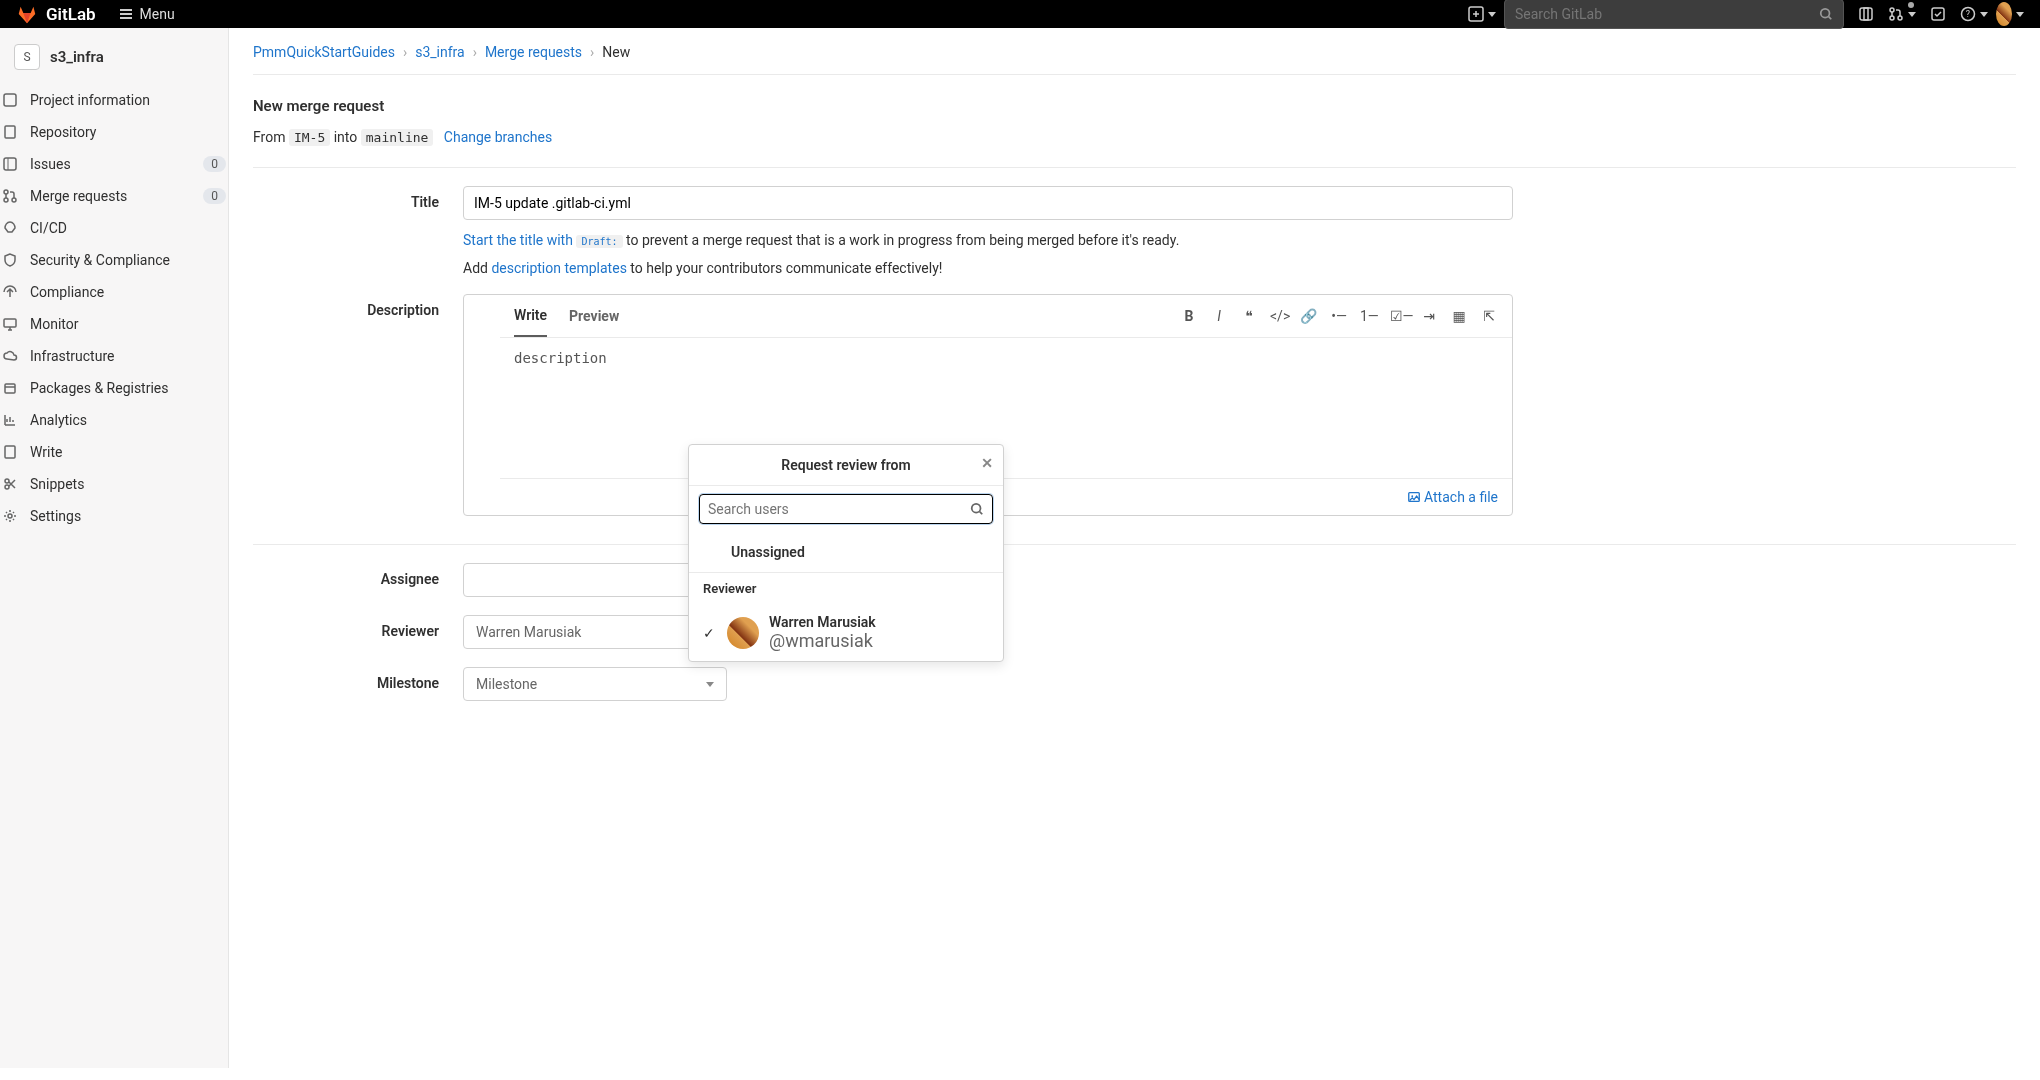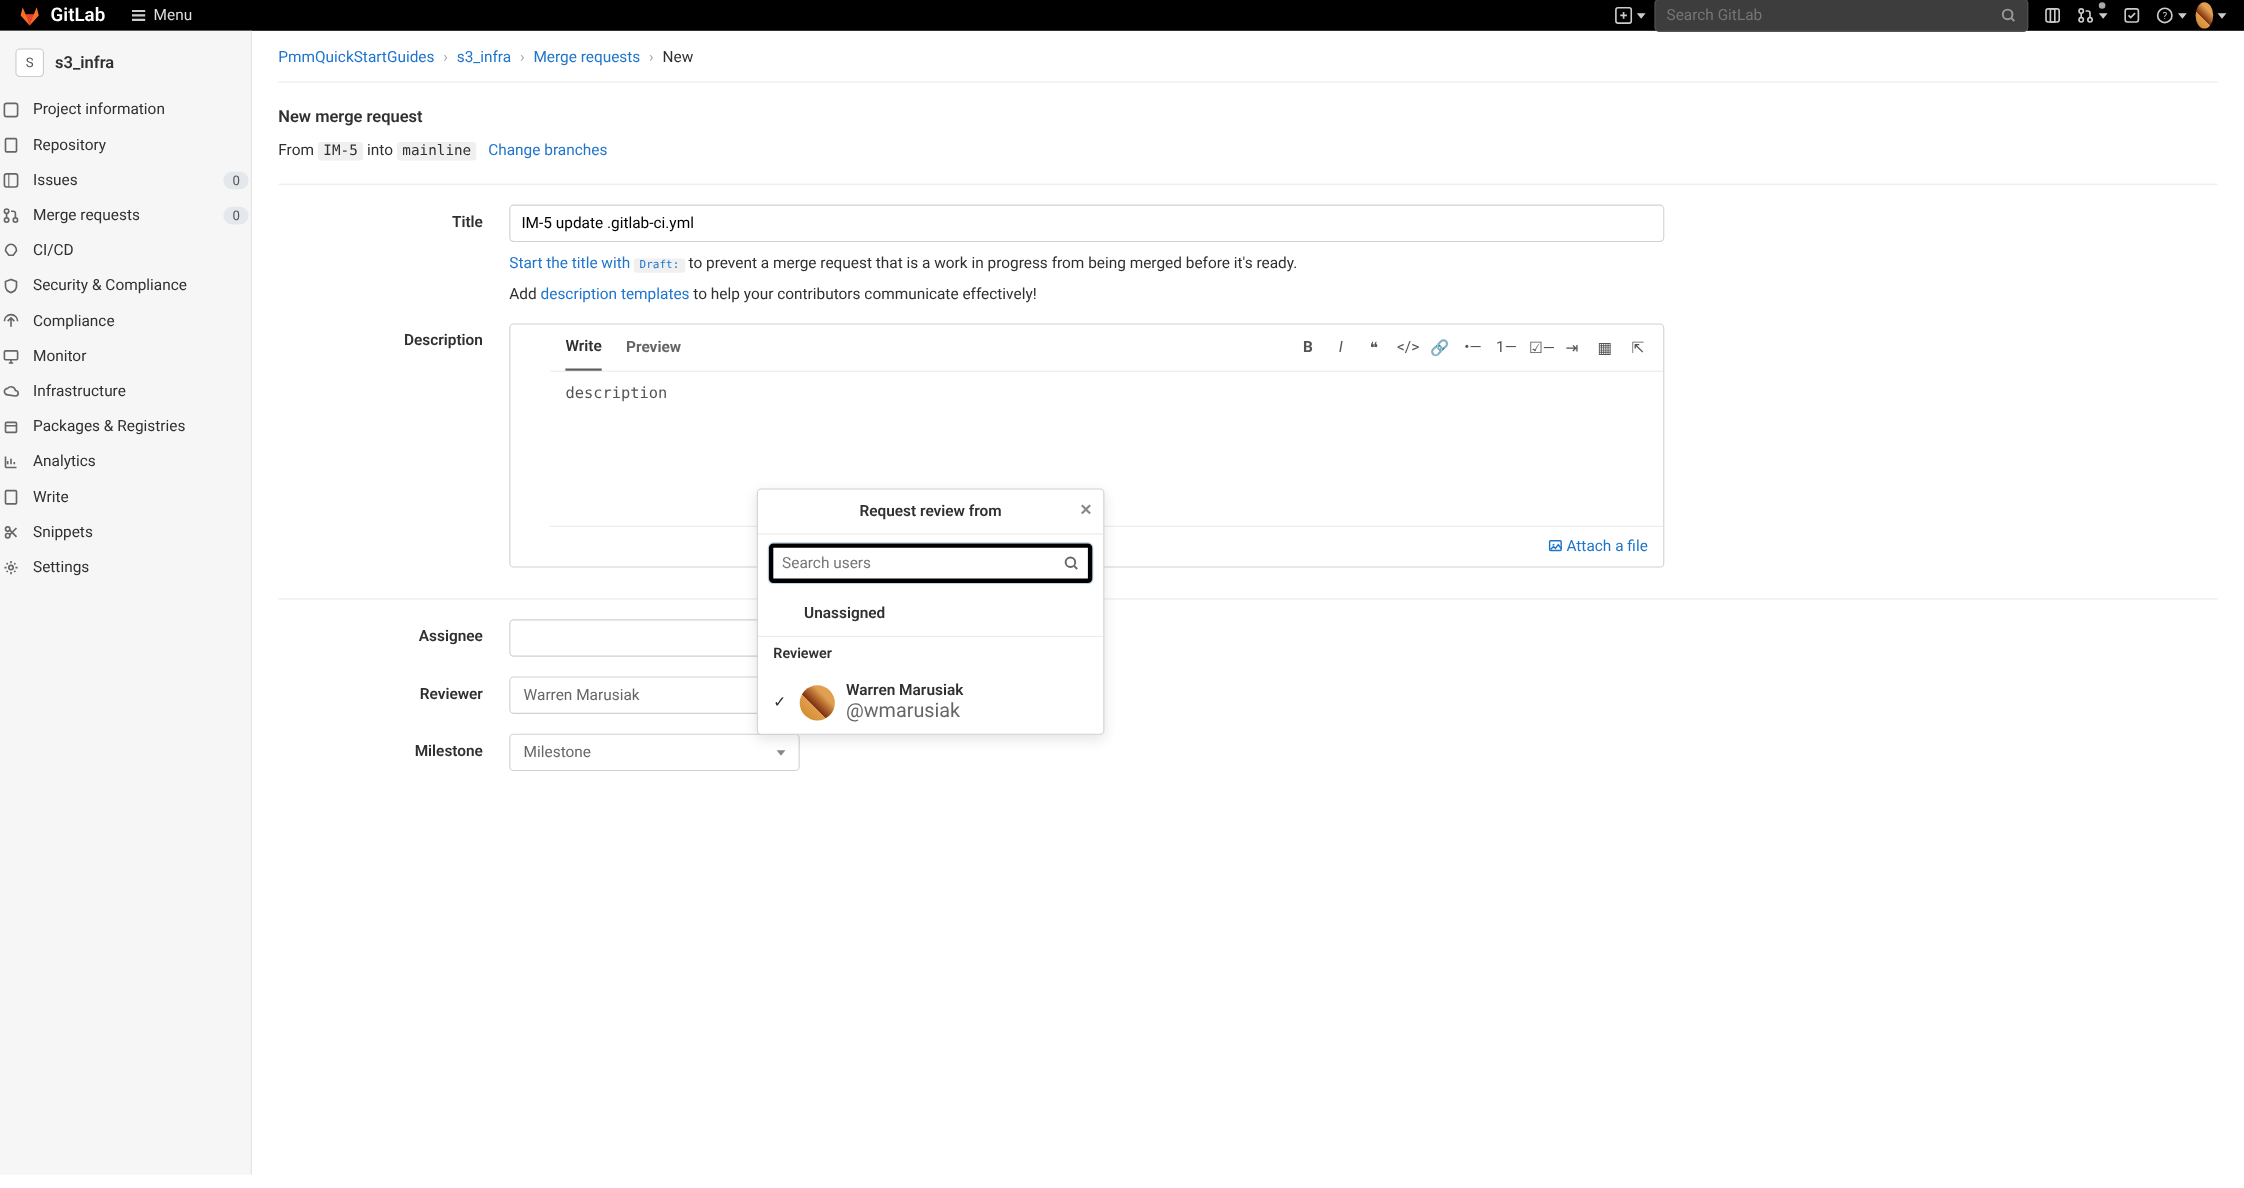--- a/index.html
+++ b/index.html
@@ -59,21 +59,21 @@
 .attach { color:#1f75cb; cursor:pointer; font-size:14px; }
 
 .dd { border:1px solid #d1d1d1; border-radius:4px; min-width:264px; padding:8px 12px; color:#666; display:inline-flex; align-items:center; justify-content:space-between; cursor:pointer; }
 .dd .chev { border-left:4px solid transparent; border-right:4px solid transparent; border-top:5px solid #888; }
 
 
 .popover { position:absolute; width:316px; background:#fff; border:1px solid #d1d1d1; border-radius:4px; box-shadow:0 4px 12px rgba(0,0,0,0.1); left:459px; top:416px; z-index:50; }
 .pop-head { padding:12px 14px; text-align:center; font-weight:600; position:relative; }
 .pop-close { position:absolute; right:10px; top:10px; color:#888; cursor:pointer; }
 .pop-search-wrap { padding:8px 10px; border-top:1px solid #eaeaea; }
-.pop-search { display:flex; align-items:center; border:4px solid #000000; border-radius:4px; padding:6px 8px; box-shadow:0 0 0 1px rgba(31,117,203,0.3); }
+.pop-search { display:flex; align-items:center; border:1px solid #000000; border-radius:4px; padding:6px 8px; box-shadow:0 0 0 1px rgba(31,117,203,0.3); }
 .pop-search input { flex:1; border:none; outline:none; font-size:14px; }
 .pop-opt { padding:12px 16px 12px 42px; font-weight:600; cursor:pointer; }
 .pop-sec-lbl { padding:8px 14px; font-weight:600; font-size:13px; color:#303030; border-top:1px solid #eaeaea; }
 .pop-user { display:flex; align-items:center; gap:10px; padding:10px 14px; cursor:pointer; }
 .pop-check { width:14px; color:#303030; }
 .pop-avatar { width:32px; height:32px; border-radius:50%; background:linear-gradient(45deg,#d08020,#e0a050 40%,#803010 41%,#e0a050 70%); }
 .pop-user-name { font-weight:600; }
 .pop-user-handle { color:#666; font-size:18px; }
 svg { display:block; }
 </style>

